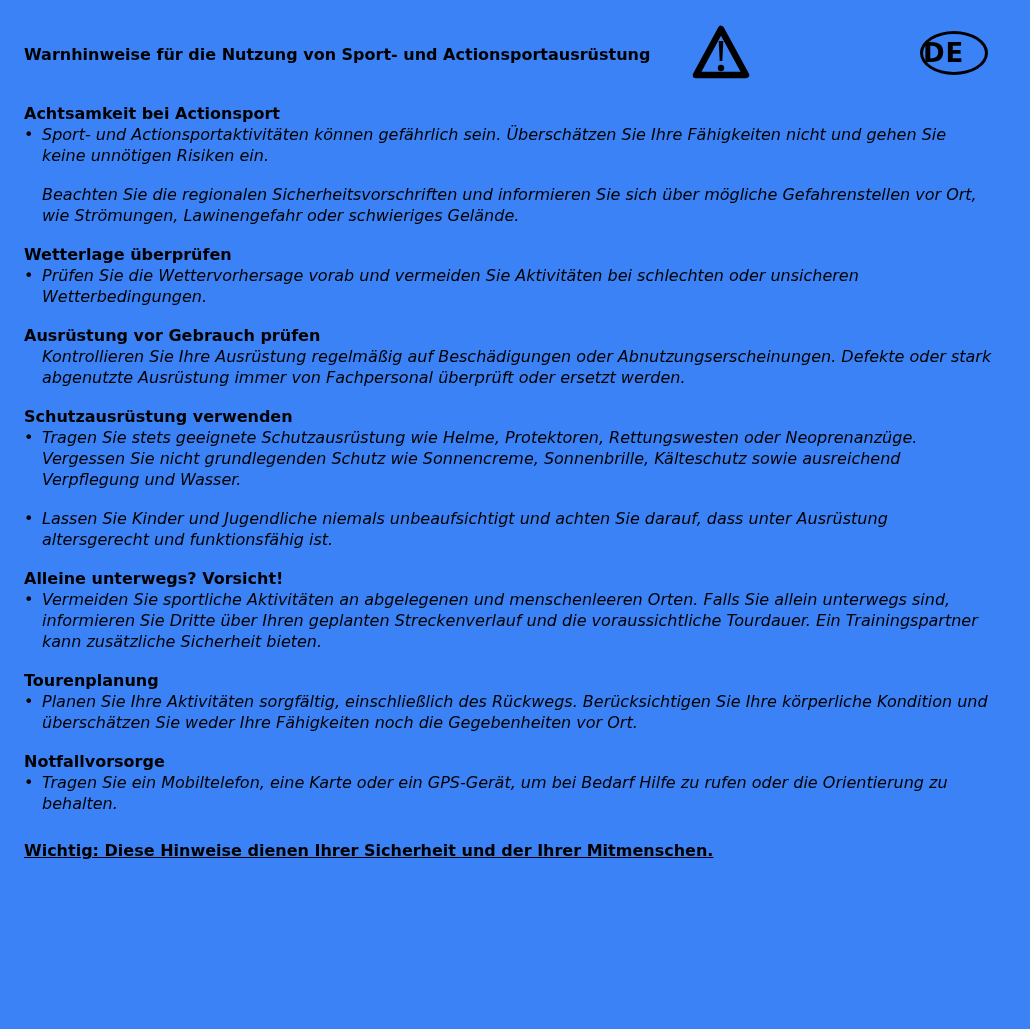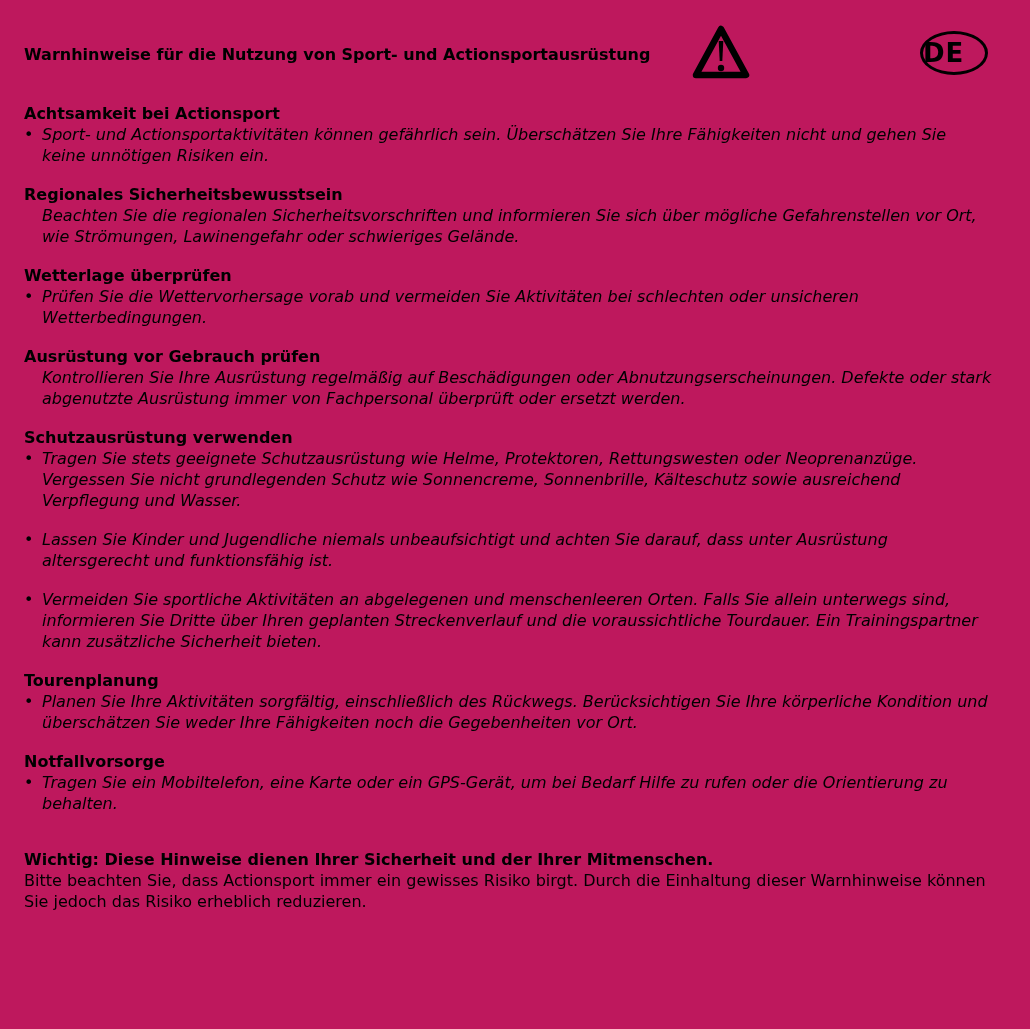--- a/index.html
+++ b/index.html
@@ -6,21 +6,21 @@
     margin: 0;
     padding: 0;
     background: #ffffff;
   }
   .page {
     position: relative;
     width: 1030px;
     height: 1029px;
     box-sizing: border-box;
     padding: 44px 38px 0 24px;
-    background: #be185d;
+    background: #3b82f6;
     color: #000000;
     font-family: "DejaVu Sans", "Liberation Sans", sans-serif;
     font-size: 16px;
     line-height: 21px;
     overflow: hidden;
   }
   .header {
     height: 21px;
   }
   .doc-title {
@@ -77,21 +77,22 @@
   }
   .item p {
     margin: 0;
     flex: 1 1 auto;
     font-style: italic;
   }
   .item.plain {
     padding-left: 18px;
   }
   .footer {
-    margin-top: 35px;
+    margin-top: 26px;
+    text-decoration: underline;
   }
   .footer p {
     margin: 0;
   }
   .footer .bold-line {
     font-weight: bold;
   }
 </style>
 </head>
 <body>
@@ -116,21 +117,20 @@
 
     <section class="section">
       <h2>Achtsamkeit bei Actionsport</h2>
       <div class="item">
         <span class="bullet-marker">•</span>
         <p>Sport- und Actionsportaktivitäten können gefährlich sein. Überschätzen Sie Ihre Fähigkeiten nicht und gehen Sie keine unnötigen Risiken ein.</p>
       </div>
     </section>
 
     <section class="section">
-      <h2>Regionales Sicherheitsbewusstsein</h2>
       <div class="item plain">
         <p>Beachten Sie die regionalen Sicherheitsvorschriften und informieren Sie sich über mögliche Gefahrenstellen vor Ort, wie Strömungen, Lawinengefahr oder schwieriges Gelände.</p>
       </div>
     </section>
 
     <section class="section">
       <h2>Wetterlage überprüfen</h2>
       <div class="item">
         <span class="bullet-marker">•</span>
         <p>Prüfen Sie die Wettervorhersage vorab und vermeiden Sie Aktivitäten bei schlechten oder unsicheren Wetterbedingungen.</p>
@@ -153,20 +153,21 @@
     </section>
 
     <section class="section">
       <div class="item">
         <span class="bullet-marker">•</span>
         <p>Lassen Sie Kinder und Jugendliche niemals unbeaufsichtigt und achten Sie darauf, dass unter Ausrüstung altersgerecht und funktionsfähig ist.</p>
       </div>
     </section>
 
     <section class="section">
+      <h2>Alleine unterwegs? Vorsicht!</h2>
       <div class="item">
         <span class="bullet-marker">•</span>
         <p>Vermeiden Sie sportliche Aktivitäten an abgelegenen und menschenleeren Orten. Falls Sie allein unterwegs sind, informieren Sie Dritte über Ihren geplanten Streckenverlauf und die voraussichtliche Tourdauer. Ein Trainingspartner kann zusätzliche Sicherheit bieten.</p>
       </div>
     </section>
 
     <section class="section">
       <h2>Tourenplanung</h2>
       <div class="item">
         <span class="bullet-marker">•</span>
@@ -179,16 +180,15 @@
       <div class="item">
         <span class="bullet-marker">•</span>
         <p>Tragen Sie ein Mobiltelefon, eine Karte oder ein GPS-Gerät, um bei Bedarf Hilfe zu rufen oder die Orientierung zu behalten.</p>
       </div>
     </section>
 
   </div>
 
   <div class="footer">
     <p class="bold-line">Wichtig: Diese Hinweise dienen Ihrer Sicherheit und der Ihrer Mitmenschen.</p>
-    <p>Bitte beachten Sie, dass Actionsport immer ein gewisses Risiko birgt. Durch die Einhaltung dieser Warnhinweise können Sie jedoch das Risiko erheblich reduzieren.</p>
   </div>
 
 </div>
 
 </body></html>

